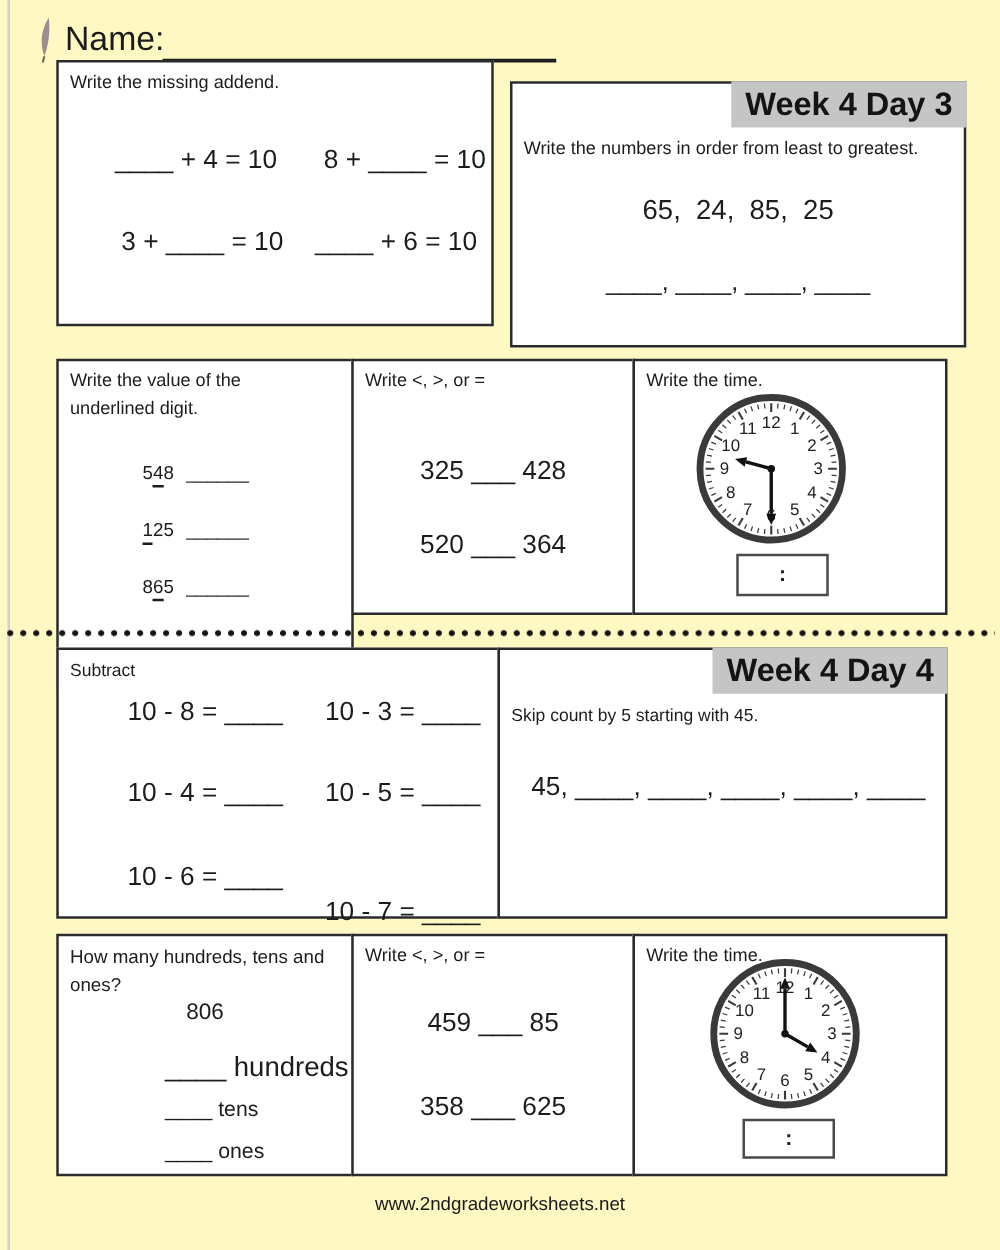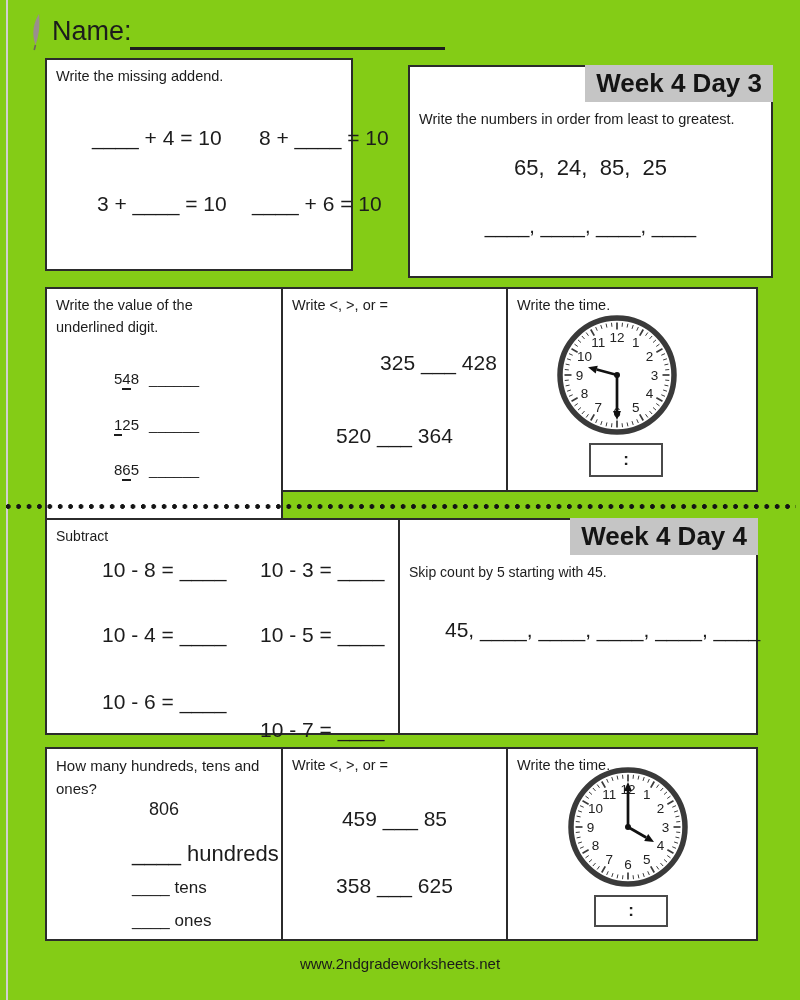--- a/index.html
+++ b/index.html
@@ -1,16 +1,16 @@
 <!DOCTYPE html>
 <html style="--ink: #1c1c1c; --badge: #c5c5c5;"><head>
 <meta charset="utf-8">
 <style>
   html,body{margin:0;padding:0;background:#ffffff;}
-  .page{position:relative;width:800px;height:1000px;background:#84cc16;overflow:hidden;
+  .page{position:relative;width:800px;height:1000px;background:#fef9c3;overflow:hidden;
         font-family:"Liberation Sans", sans-serif;color:var(--ink,#1c1c1c);}
   .scanline{position:absolute;left:6px;top:0;width:2px;height:1000px;background:#d2cfcf;}
   
   .quill{position:absolute;left:27px;top:13px;}
   .name-label{position:absolute;left:52px;top:16px;font-size:27px;}
   .name-line{position:absolute;left:130px;top:20px;width:315px;height:27px;
              border-bottom:3px solid #1e1e1e;}
   
   .box{position:absolute;border:2px solid #2b2b2b;background:#fff;box-sizing:border-box;}
   .title{position:absolute;left:9px;top:6px;font-size:14.5px;line-height:1.5;}
@@ -44,21 +44,21 @@
 
   <span class="quill">
     <svg width="22" height="38" viewBox="0 0 22 38">
       <path d="M12 1 C7 9, 4 20, 8.5 32 C 12.5 21, 13 10, 12 1 Z" fill="#9a8e8e"></path>
       <path d="M8.5 32 L7.2 37" stroke="#6d6161" stroke-width="1.6"></path>
     </svg>
   </span>
   <span class="name-label">Name:</span>
   <div class="name-line"></div>
 
-  <div class="box" style="left:45px;top:58px;width:308px;height:213px;">
+  <div class="box" style="left:45px;top:48px;width:350px;height:213px;">
     <div class="title">Write the missing addend.</div>
     <span class="prob" style="left:45px;top:66px;">____ + 4 = 10</span>
     <span class="prob" style="left:212px;top:66px;">8 + ____ = 10</span>
     <span class="prob" style="left:50px;top:132px;">3 + ____ = 10</span>
     <span class="prob" style="left:205px;top:132px;">____ + 6 = 10</span>
   </div>
 
   <div class="box" style="left:393px;top:65px;width:365px;height:213px;margin-left:15px;">
     <div class="badge">Week 4 Day 3</div>
     <div class="title" style="top:42px;">Write the numbers in order from least to greatest.</div>
@@ -74,21 +74,21 @@
     <div class="pv-row" style="top:110px;">
       <span></span><span class="u">1</span><span>25</span><span class="pv-blank">______</span>
     </div>
     <div class="pv-row" style="top:155px;">
       <span>8</span><span class="u">6</span><span>5</span><span class="pv-blank">______</span>
     </div>
   </div>
 
   <div class="box" style="left:281px;top:287px;width:227px;height:205px;">
     <div class="title">Write &lt;, &gt;, or =</div>
-    <span class="prob center" style="top:62px;padding-left:44px;">325 ___ 428</span>
+    <span class="prob center" style="top:76px;">325 ___ 428</span>
     <span class="prob center" style="top:135px;">520 ___ 364</span>
   </div>
 
   <div class="box" style="left:506px;top:287px;width:252px;height:205px;">
     <div class="title">Write the time.</div>
     <div class="clock" style="left:47px;top:24px;"><svg width="124" height="124" viewBox="0 0 124 124">
           <circle cx="62" cy="62" r="57" fill="#fff" stroke="#3a3a3a" stroke-width="5.5"></circle>
           <line x1="62" y1="9.5" x2="62" y2="16.5" stroke="#3a3a3a" stroke-width="1.7"></line>
           <line x1="67.4877443215518" y1="9.787600493165655" x2="67.0696304684812" y2="13.765688074638746" stroke="#3a3a3a" stroke-width="1"></line>
           <line x1="72.91536376793236" y1="10.647250961475201" x2="72.08371700466132" y2="14.559841364410424" stroke="#3a3a3a" stroke-width="1"></line>
@@ -180,21 +180,21 @@
     <span class="prob" style="left:213px;top:38px;">10 - 3 = ____</span>
     <span class="prob" style="left:55px;top:103px;">10 - 4 = ____</span>
     <span class="prob" style="left:213px;top:103px;">10 - 5 = ____</span>
     <span class="prob" style="left:55px;top:170px;">10 - 6 = ____</span>
     <span class="prob" style="left:213px;top:170px;margin-top:28px;">10 - 7 = ____</span>
   </div>
 
   <div class="box" style="left:398px;top:518px;width:360px;height:217px;">
     <div class="badge">Week 4 Day 4</div>
     <div class="title" style="top:42px;font-size:14px;">Skip count by 5 starting with 45.</div>
-    <span class="prob" style="left:25px;top:98px;margin-left:20px;">45, ____, ____, ____, ____, ____</span>
+    <span class="prob" style="left:25px;top:98px;">45, ____, ____, ____, ____, ____</span>
   </div>
 
   <div class="box" style="left:45px;top:747px;width:238px;height:194px;">
     <div class="title" style="width:214px;font-size:15px;">How many hundreds, tens and ones?</div>
     <span class="prob center" style="top:50px;font-size:18px;">806</span>
     <span class="prob" style="left:85px;top:92px;font-size:22px;">____ hundreds</span>
     <span class="prob" style="left:85px;top:129px;font-size:17px;">____ tens</span>
     <span class="prob" style="left:85px;top:162px;font-size:17px;">____ ones</span>
   </div>
 

